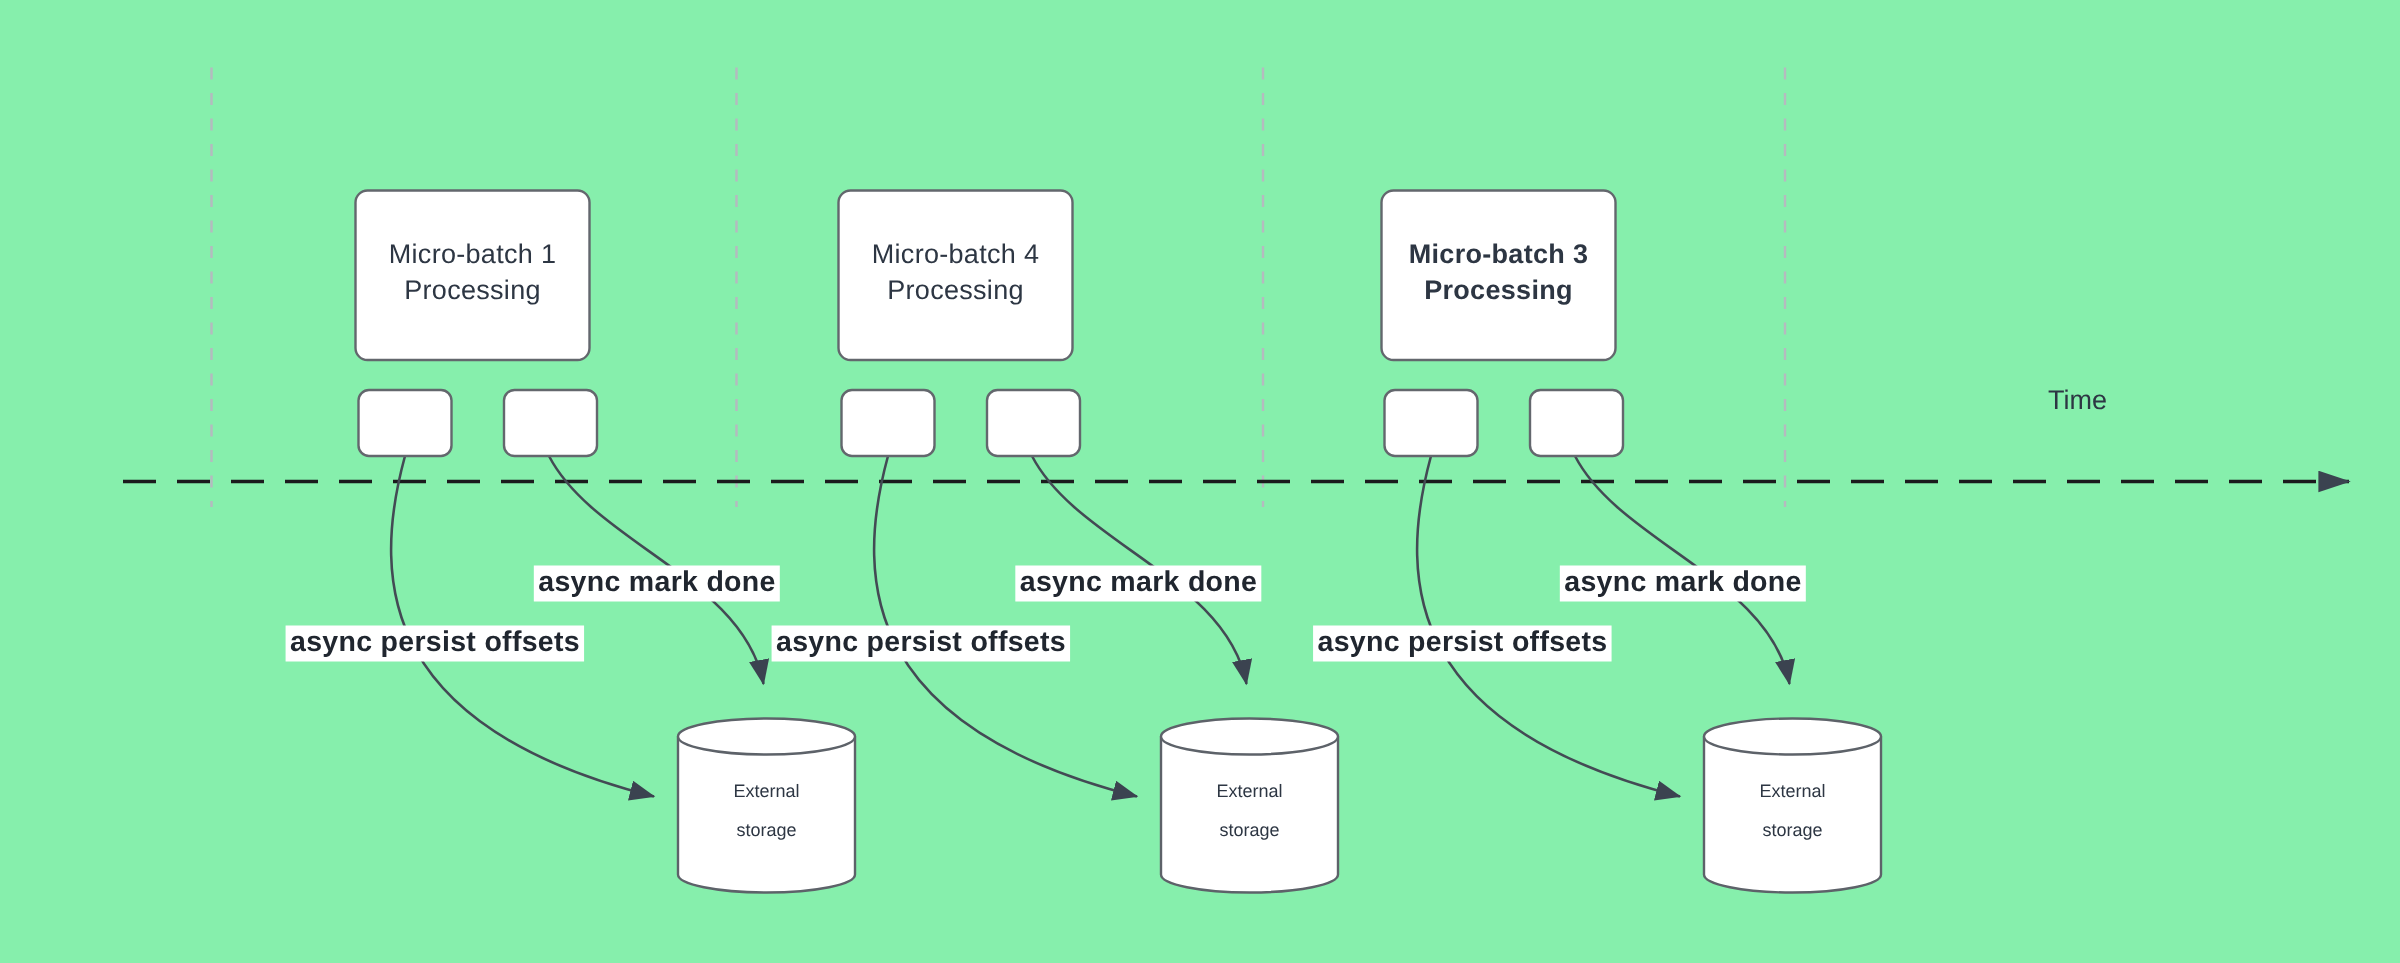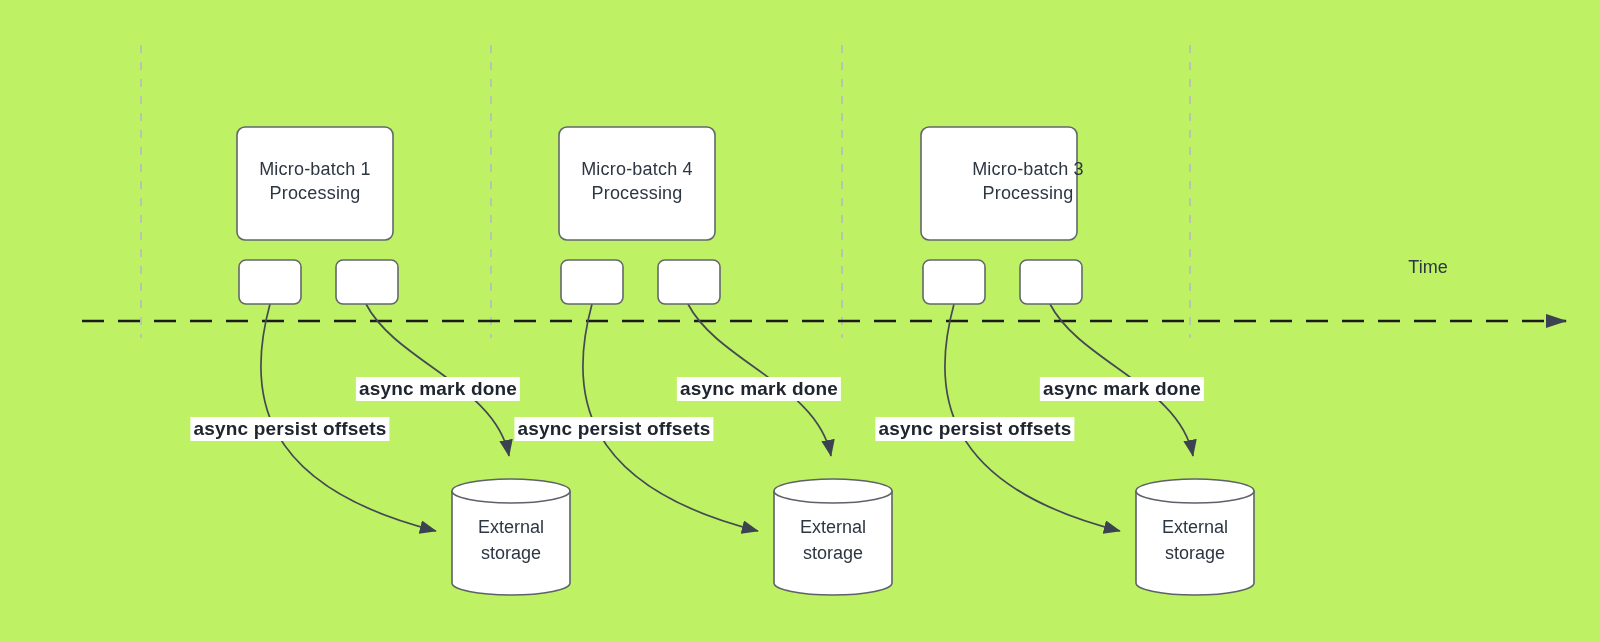--- a/index.html
+++ b/index.html
@@ -1,39 +1,39 @@
 <!DOCTYPE html>
 <html><head>
 <meta charset="utf-8">
 <style>
   html, body { margin: 0; padding: 0; background: #ffffff; }
   .stage {
     position: relative;
     width: 1600px;
     height: 642px;
-    background: #bef264;
+    background: #86efac;
     font-family: "Liberation Sans", sans-serif;
     overflow: hidden;
   }
   .stage svg { position: absolute; left: 0; top: 0; }
 
   .overlay {
     position: absolute;
     transform: translate(-50%, -50%);
     text-align: center;
     white-space: nowrap;
   }
   .node-title {
     font-size: 18px;
     line-height: 24px;
     color: #2d3643;
     letter-spacing: 0.2px;
   }
   .storage-title {
-    font-size: 18px;
+    font-size: 12px;
     line-height: 26px;
     color: #2d3643;
   }
   .edge-label {
     font-size: 19px;
     font-weight: 700;
     color: #20262f;
     background: #ffffff;
     padding: 1px 3px;
     letter-spacing: 0.2px;
@@ -118,26 +118,26 @@
     <div>Micro-batch 4</div>
     <div>Processing</div>
   </div>
   <div class="overlay edge-label" style="left:614px; top:429px;">async persist offsets</div>
   <div class="overlay edge-label" style="left:759px; top:389px;">async mark done</div>
   <div class="overlay storage-title" style="left:833px; top:540px;">
     <div>External</div>
     <div>storage</div>
   </div>
 
-  <div class="overlay node-title" style="left:1028px; top:181px;">
+  <div class="overlay node-title" style="left:999px; top:181px;font-weight:bold;">
     <div>Micro-batch 3</div>
     <div>Processing</div>
   </div>
   <div class="overlay edge-label" style="left:975px; top:429px;">async persist offsets</div>
   <div class="overlay edge-label" style="left:1122px; top:389px;">async mark done</div>
   <div class="overlay storage-title" style="left:1195px; top:540px;">
     <div>External</div>
     <div>storage</div>
   </div>
 
-  <div class="overlay time-label" style="left:1385px; top:267px;margin-left:43px;">Time</div>
+  <div class="overlay time-label" style="left:1385px; top:267px;">Time</div>
 
 </div>
 
 </body></html>

